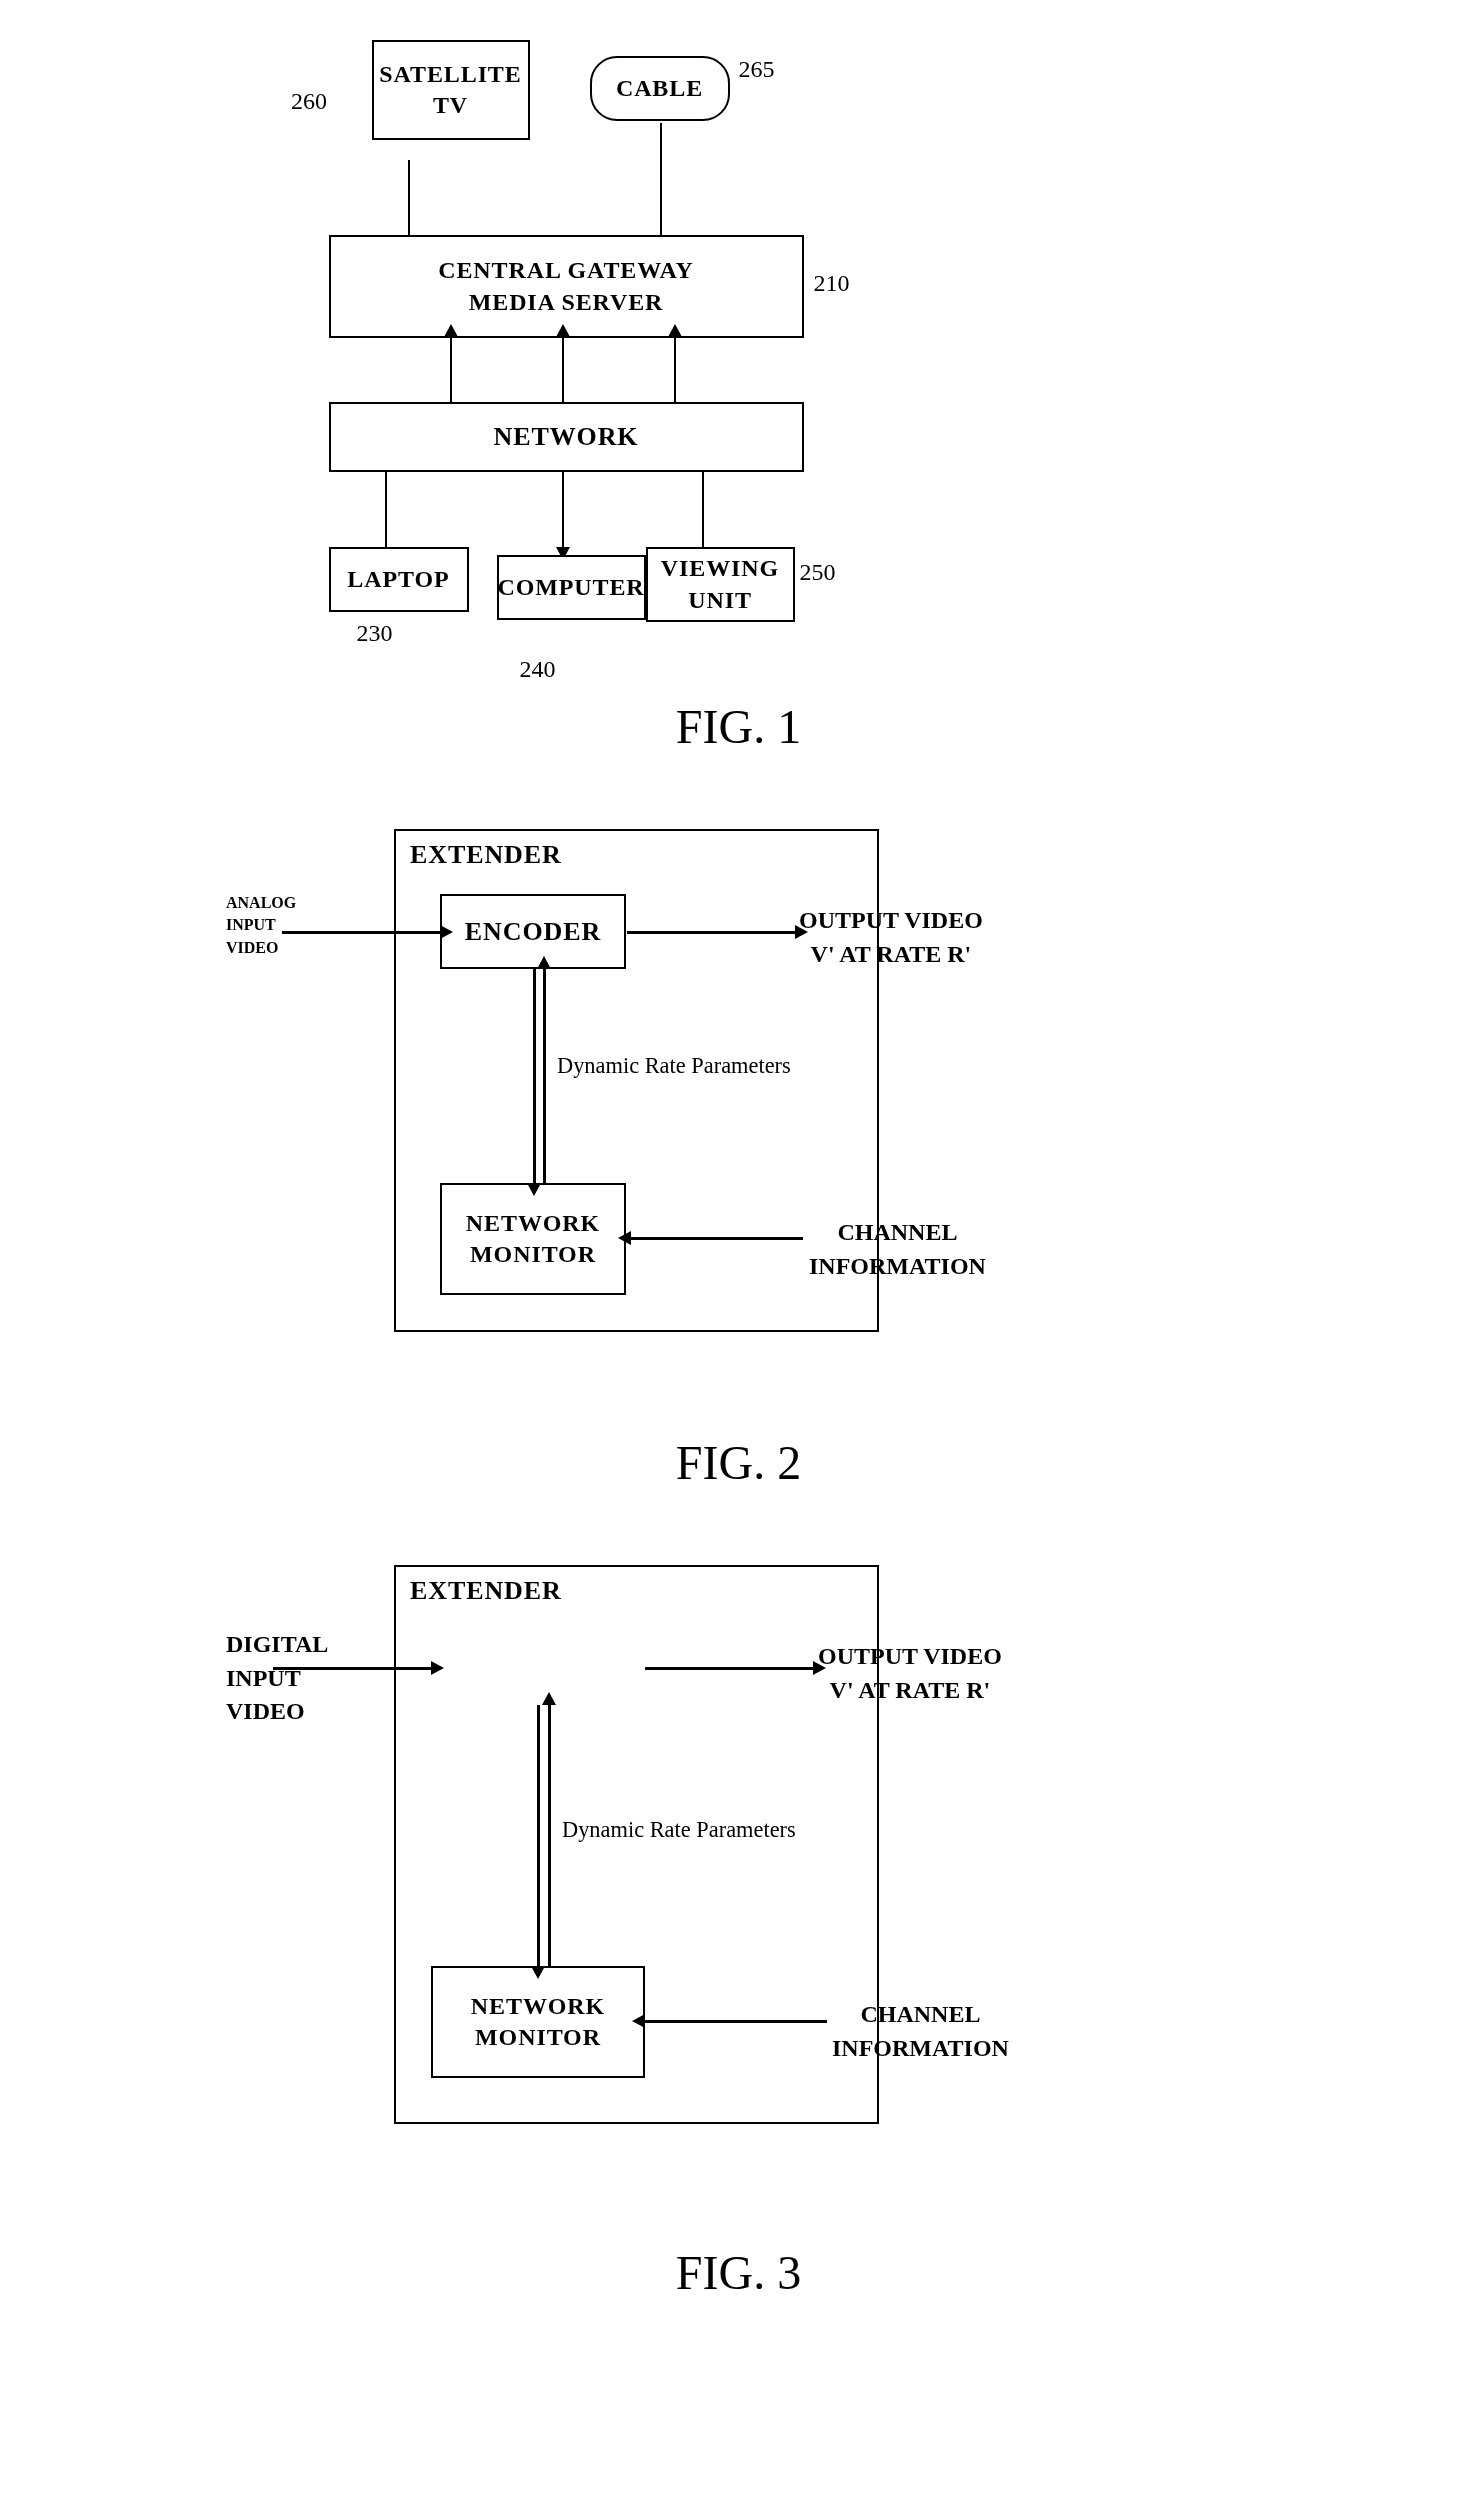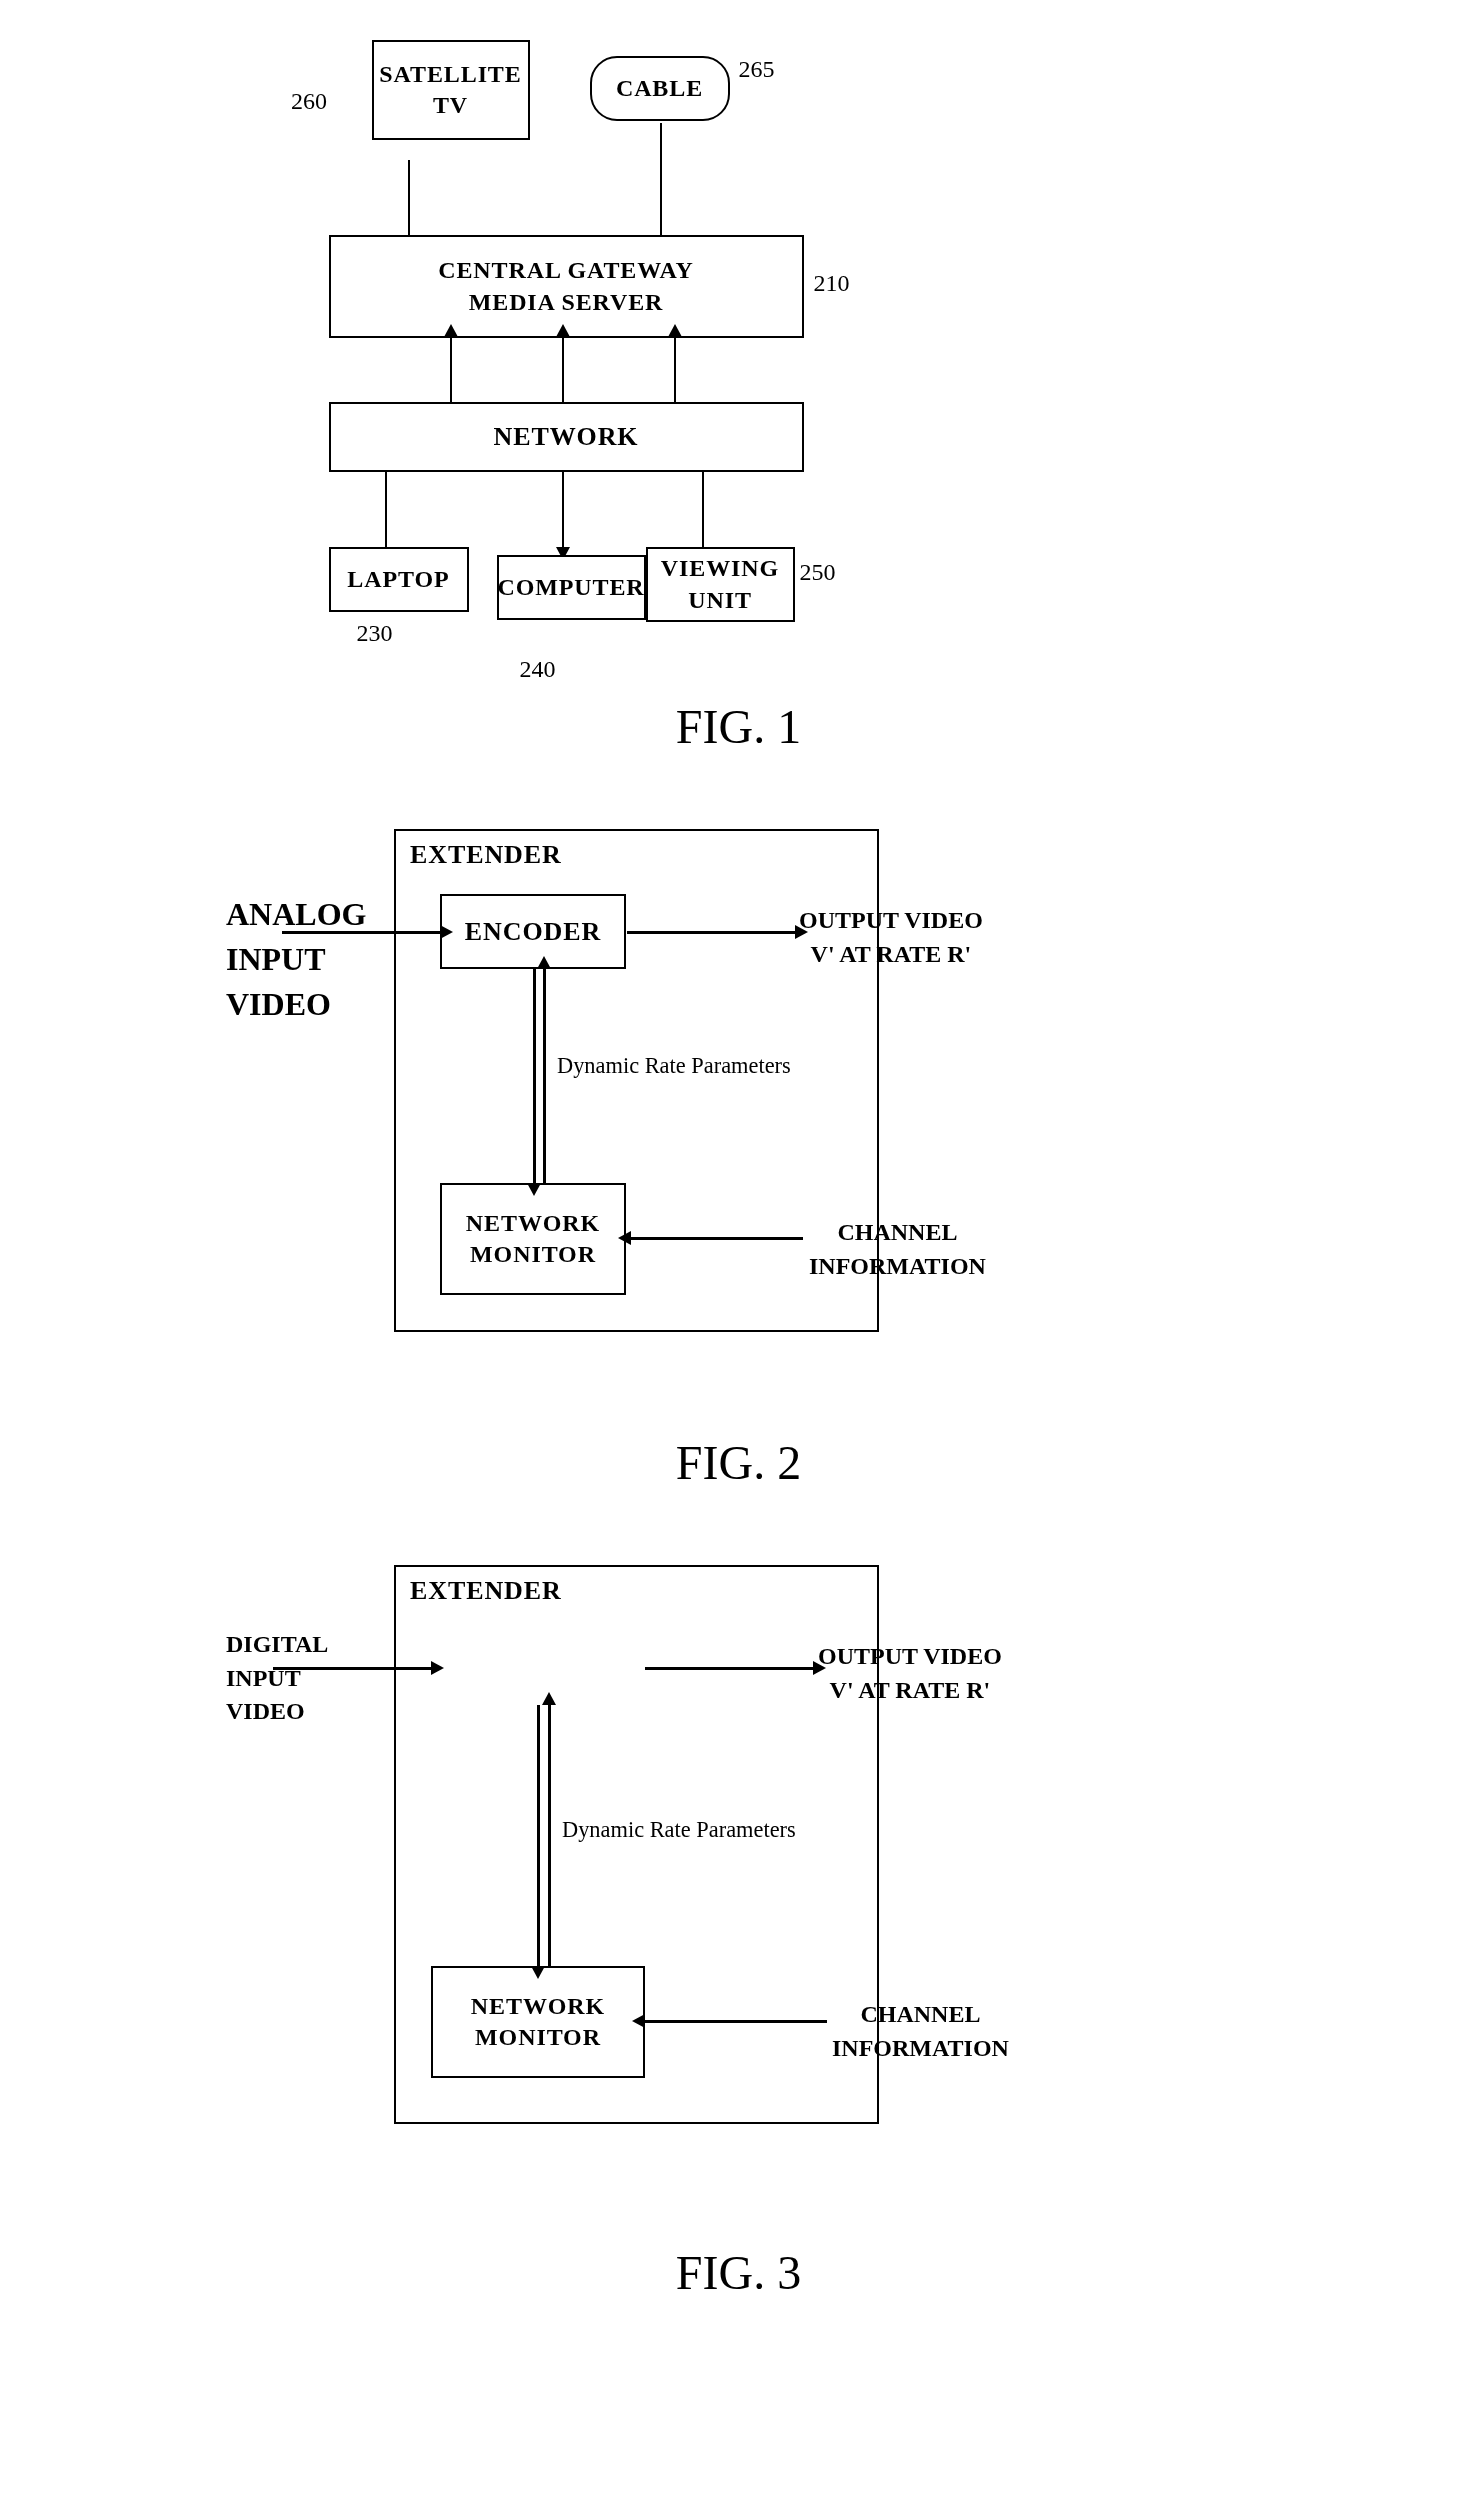--- a/index.html
+++ b/index.html
@@ -236,21 +236,21 @@
       <div class="box" style="left:214px; top:65px; width:186px; height:75px; font-size:26px;">ENCODER</div>
 
       <div class="box two-line" style="left:214px; top:354px; width:186px; height:112px; font-size:24px;">
         NETWORK<br>MONITOR
       </div>
 
       <div class="arrow arrow-h" style="left:56px; top:102px; width:158px;">
         <div class="arrowhead-right"></div>
       </div>
 
-      <div class="label-text" style="left:0px; top:63px; font-size:32px; font-weight:bold; line-height:1.4; text-align:left;">
+      <div class="label-text" style="left:0px; top:63px; font-size:16px; font-weight:bold; line-height:1.4; text-align:left;">
         ANALOG<br>INPUT<br>VIDEO
       </div>
 
       <div class="arrow arrow-h" style="left:401px; top:102px; width:168px;">
         <div class="arrowhead-right"></div>
       </div>
 
       <div class="label-text" style="left:573px; top:75px; font-size:24px; font-weight:bold; line-height:1.4;">
         OUTPUT VIDEO<br>V' AT RATE R'
       </div>

